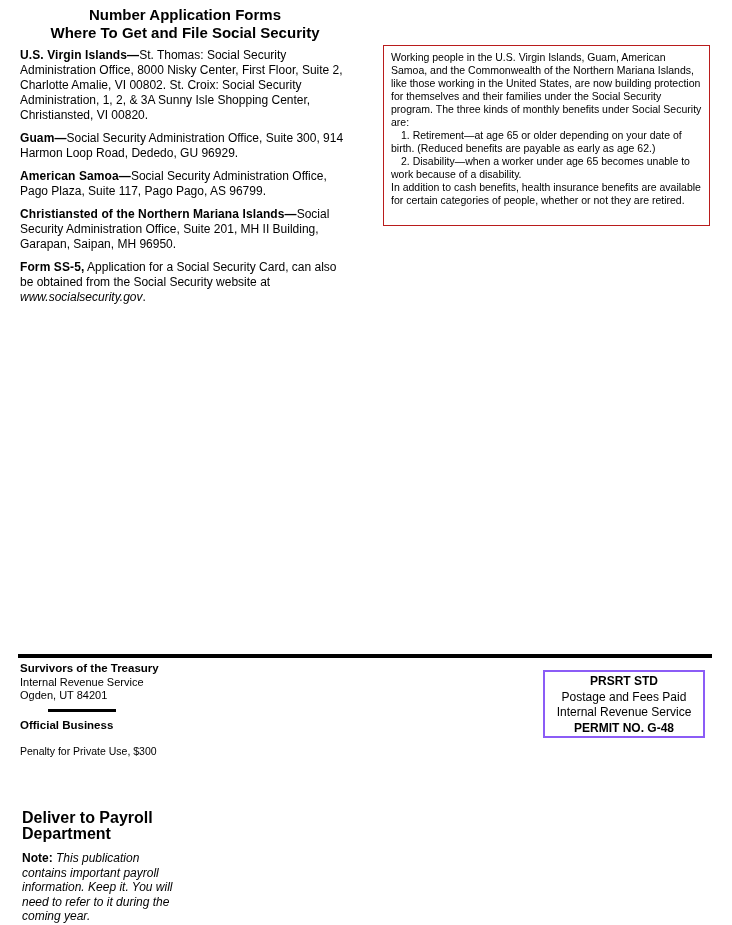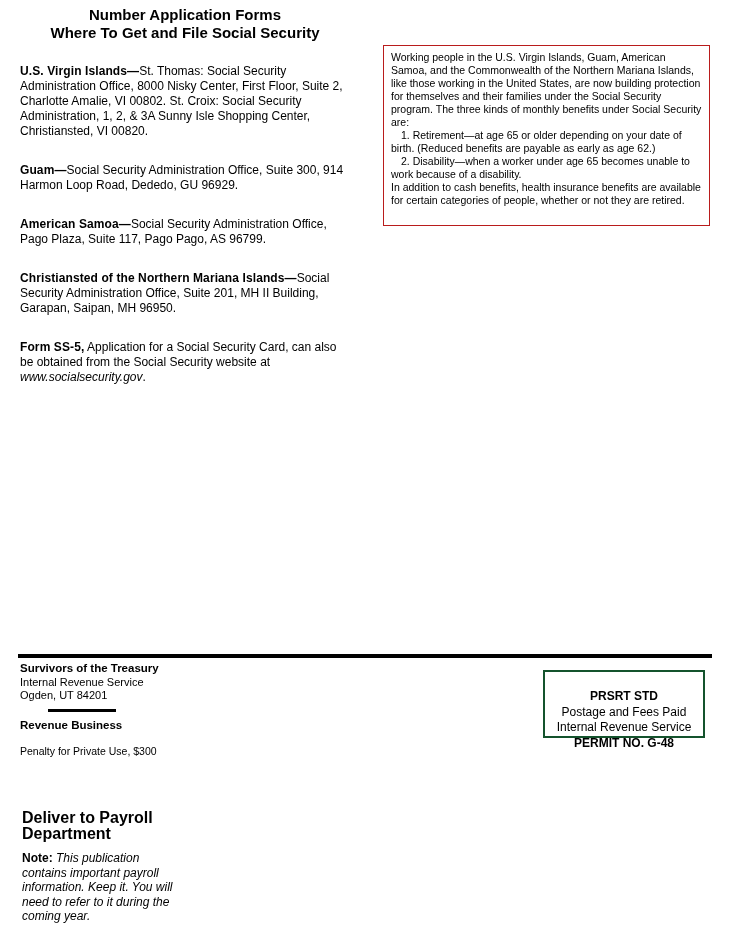--- a/index.html
+++ b/index.html
@@ -12,21 +12,21 @@
   .title {
     position: absolute; top: 6px; left: 20px; width: 330px;
     text-align: center; font-weight: bold;
     font-size: 15px; line-height: 17.5px;
   }
   .title .tline { display: block; }
   .left-col {
     position: absolute; top: 40px; left: 20px; width: 332px;
     font-size: 12px; line-height: 15px;
   }
-  .left-col p { margin: 24px 0 0 0; }
+  .left-col p { margin: 8px 0 0 0; }
   .left-col b { letter-spacing: 0.1px; }
   .info-box {
     position: absolute; top: 45px; left: 383px; width: 327px; height: 181px;
     border: 1px solid #b91c1c; box-sizing: border-box;
     padding: 5px 6px 0 7px;
     font-size: 10.5px; line-height: 13px;
   }
   .info-box p { margin: 0; }
   .info-box p.indent { text-indent: 10px; }
   .footer-rule {
@@ -38,22 +38,22 @@
     font-size: 11px; line-height: 13.5px;
   }
   .mailer .dept { font-weight: bold; font-size: 11.5px; }
   .mailer .short-rule {
     margin: 6px 0 7px 28px; width: 68px; height: 3px; background: #000;
   }
   .mailer .official { font-weight: bold; font-size: 11.5px; }
   .mailer .penalty { font-size: 10.5px; margin-top: 13px; }
   .permit-box {
     position: absolute; top: 670px; left: 543px; width: 162px; height: 68px;
-    border: 2px solid #14532d; box-sizing: border-box;
-    text-align: center; font-size: 12px; line-height: 15.5px; padding-top: 17px;
+    border: 2px solid #8b5cf6; box-sizing: border-box;
+    text-align: center; font-size: 12px; line-height: 15.5px; padding-top: 2px;
   }
   .permit-box .b { font-weight: bold; }
   .deliver {
     position: absolute; top: 810px; left: 22px;
     font-weight: bold; font-size: 16px; line-height: 15.5px;
   }
   .deliver span { display: block; }
   .note {
     position: absolute; top: 851px; left: 22px; width: 162px;
     font-size: 12px; line-height: 14.5px; font-style: italic;
@@ -84,21 +84,21 @@
   <p>In addition to cash benefits, health insurance benefits are available for certain categories of people, whether or not they are retired.</p>
 </div>
 
 <div class="footer-rule"></div>
 
 <div class="mailer">
   <div class="dept">Survivors of the Treasury</div>
   <div>Internal Revenue Service</div>
   <div>Ogden, UT 84201</div>
   <div class="short-rule"></div>
-  <div class="official">Revenue Business</div>
+  <div class="official">Official Business</div>
   <div class="penalty">Penalty for Private Use, $300</div>
 </div>
 
 <div class="permit-box">
   <div class="b">PRSRT STD</div>
   <div>Postage and Fees Paid</div>
   <div>Internal Revenue Service</div>
   <div class="b">PERMIT NO. G-48</div>
 </div>
 

